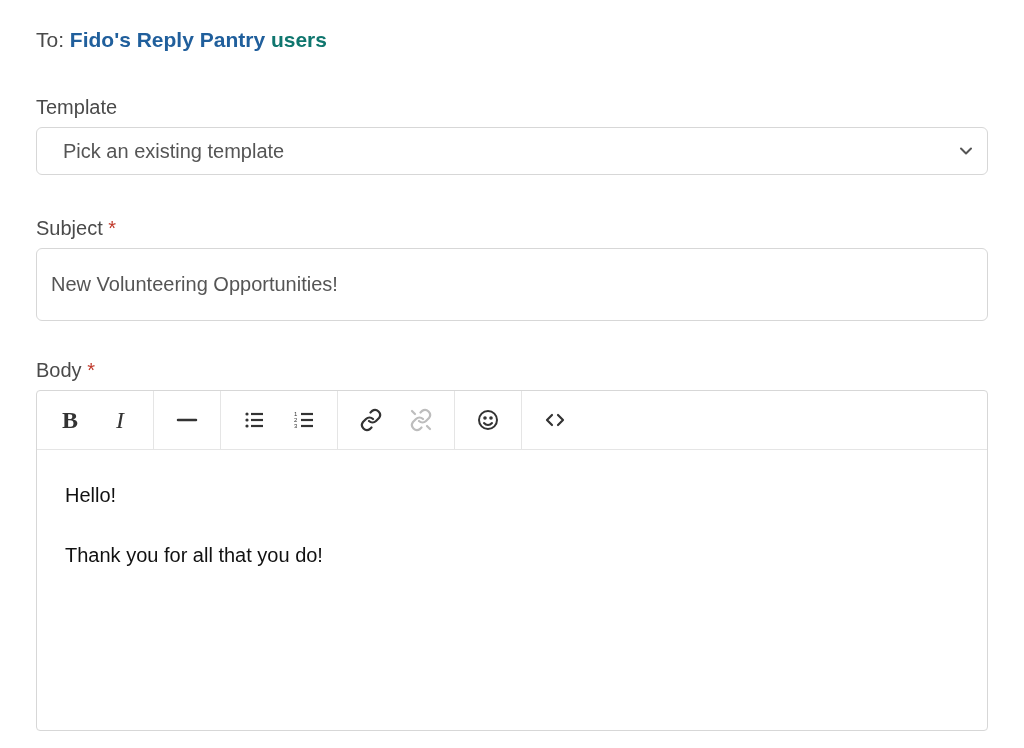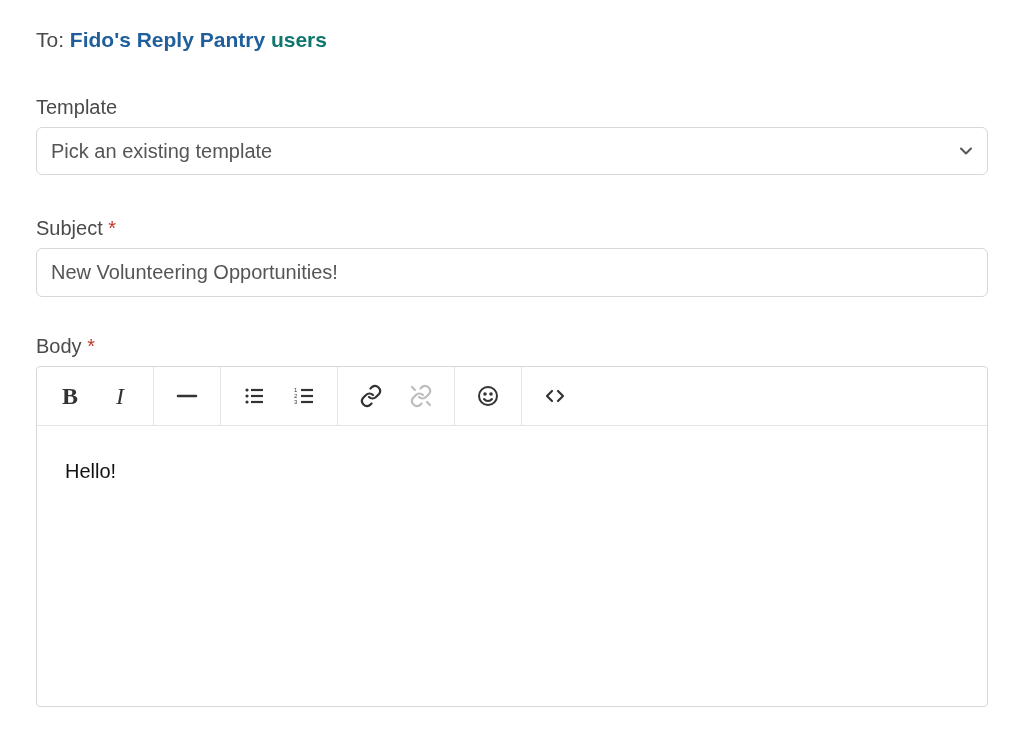--- a/index.html
+++ b/index.html
@@ -32,40 +32,40 @@
   }
   .req { color: #c0392b; }
   .select-wrap {
     position: relative;
     margin-bottom: 42px;
   }
   .select {
     width: 100%;
     border: 1px solid #d7d7d7;
     border-radius: 6px;
-    padding: 12px 40px 12px 14px;
+    padding: 12px 40px 12px 26px;
     font-size: 20px;
     color: #555;
     background: #fff;
     appearance: none;
     -webkit-appearance: none;
     cursor: pointer;
   }
   .select-chevron {
     position: absolute;
     right: 14px;
     top: 50%;
     transform: translateY(-50%);
     pointer-events: none;
   }
   .text-input {
     width: 100%;
     border: 1px solid #d7d7d7;
     border-radius: 6px;
-    padding: 12px 14px;
+    padding: 24px 14px;
     font-size: 20px;
     color: #555;
     background: #fff;
     margin-bottom: 38px;
   }
   .editor {
     border: 1px solid #d7d7d7;
     border-radius: 4px;
   }
   .toolbar {
@@ -224,17 +224,18 @@
             <polyline points="15 7 20 12 15 17"></polyline>
           </svg>
         </span>
       </div>
     </div>
 
   </div>
 
   <div class="editor-body">
     <p>Hello!</p>
+    <p>Thank you for all that you do!</p>
   </div>
 </div>
 
 
 
 
 </body></html>

